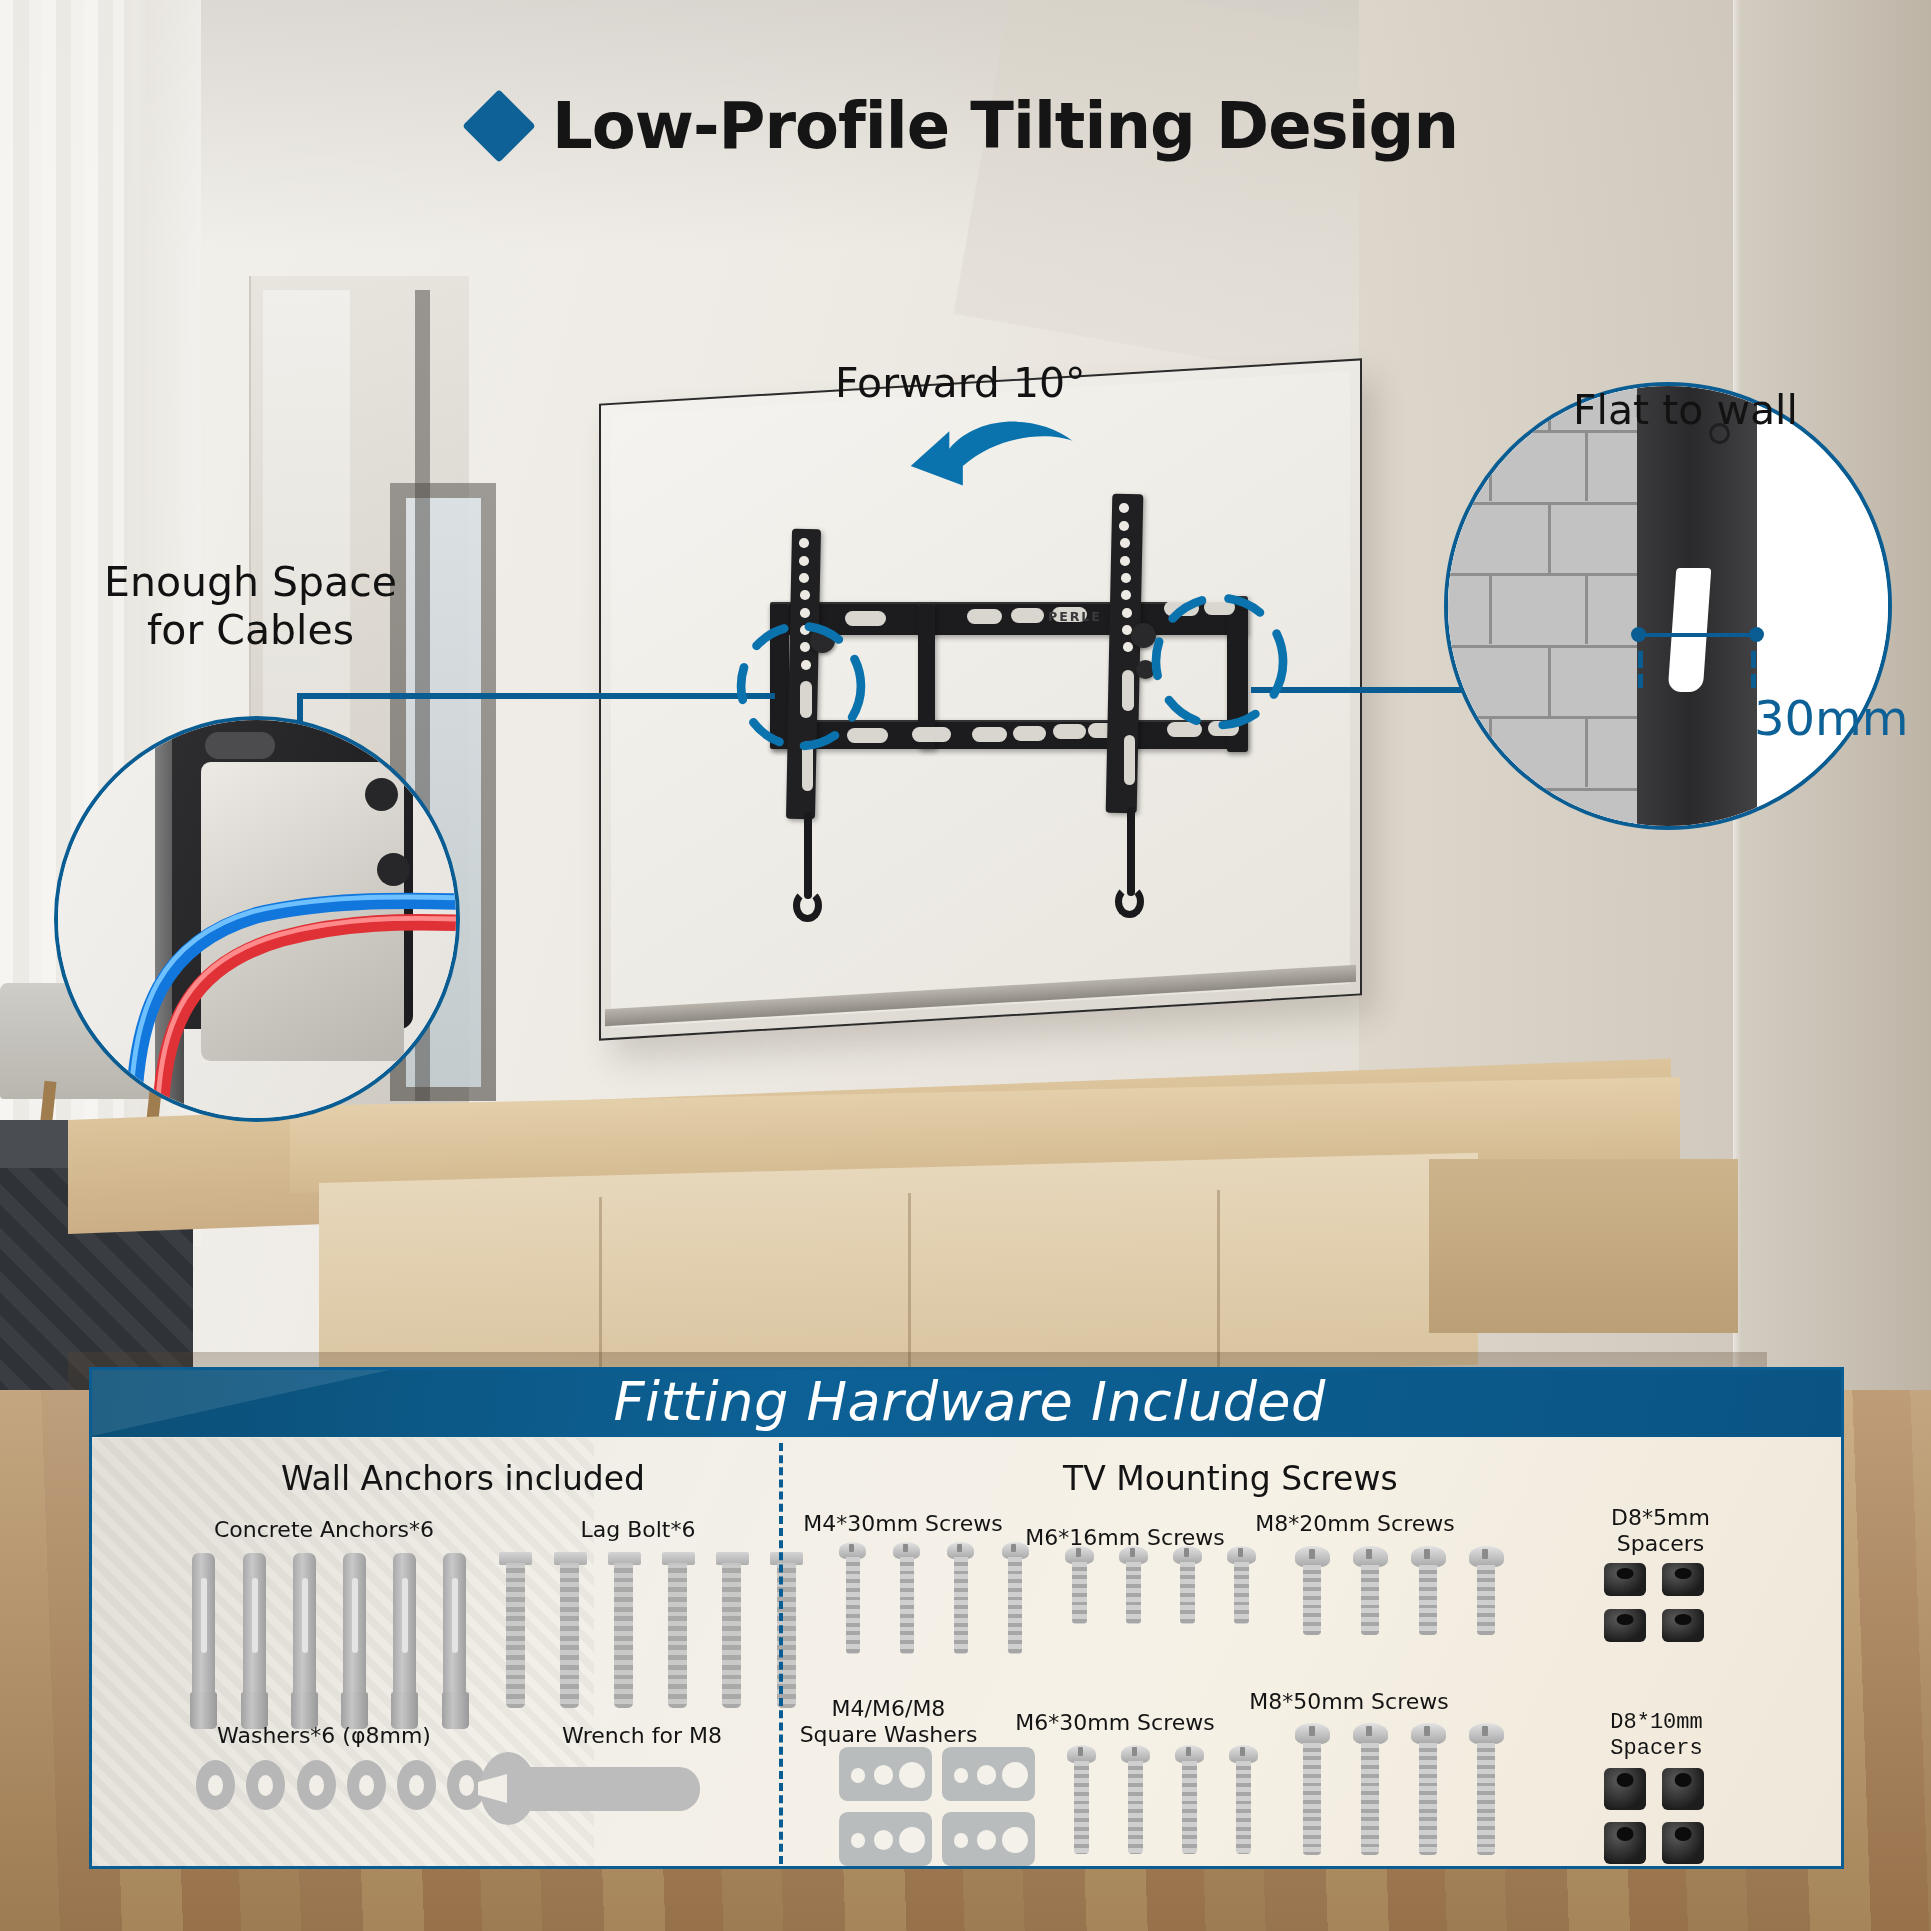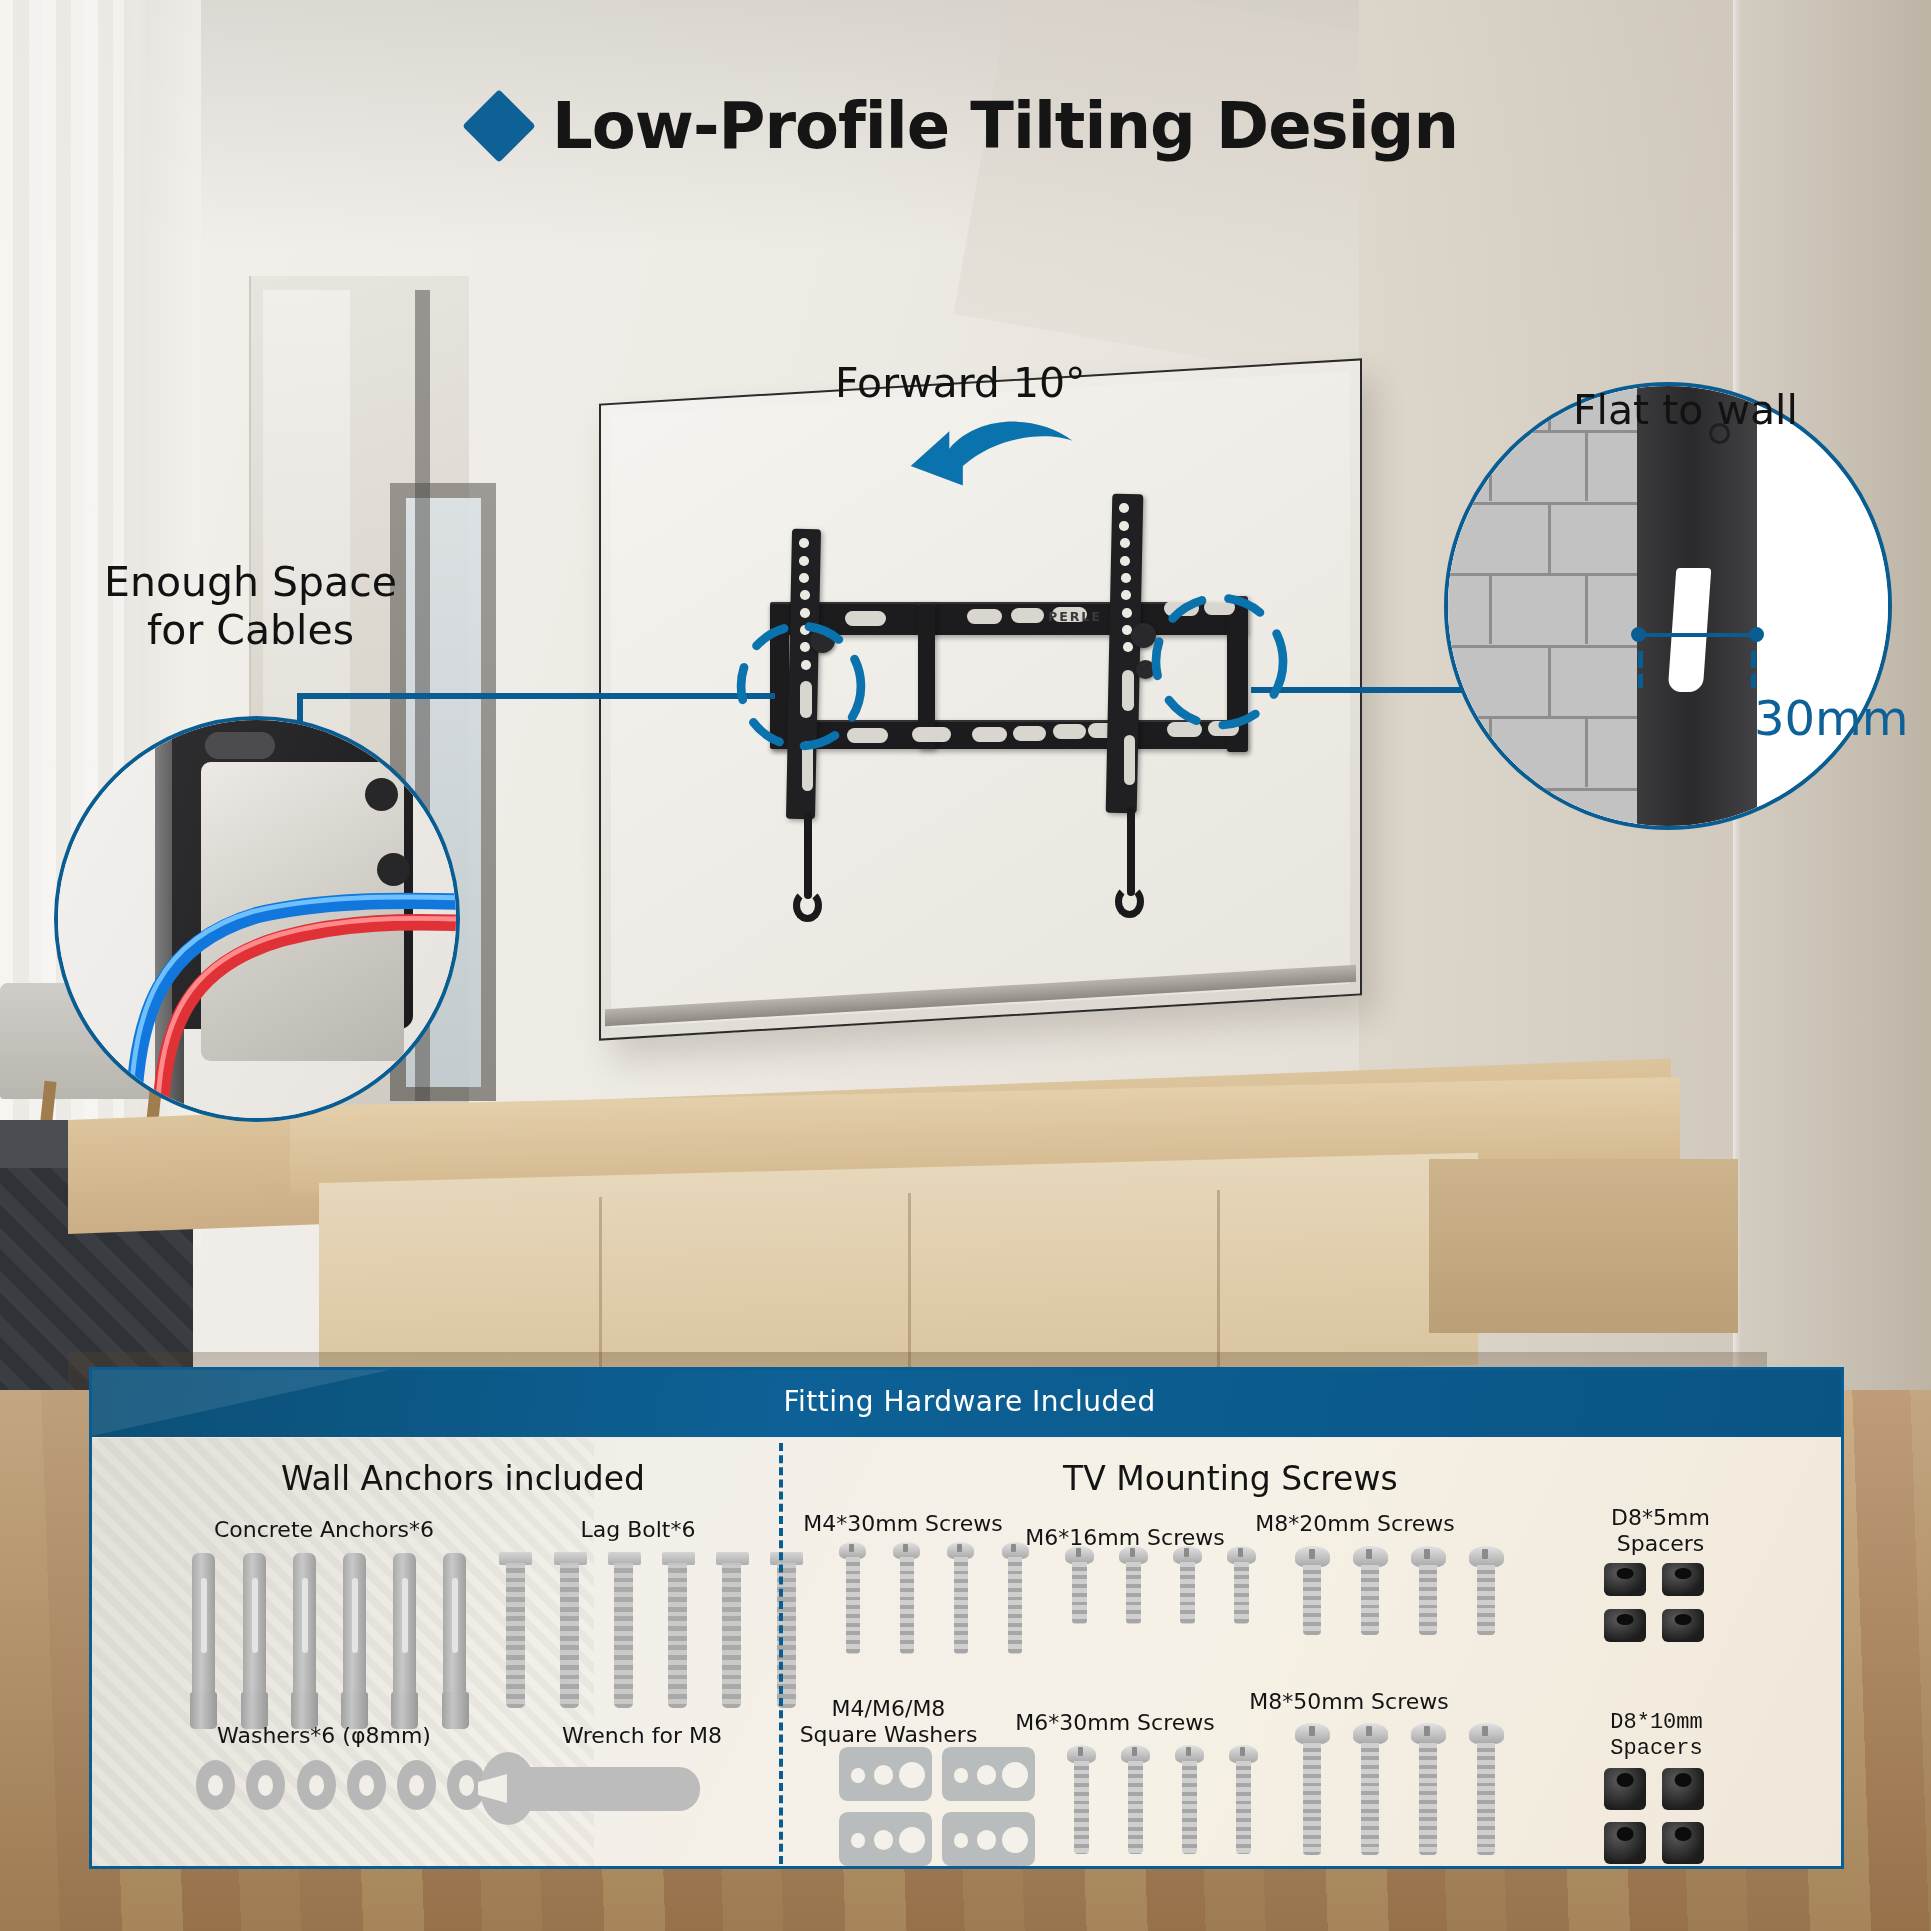--- a/index.html
+++ b/index.html
@@ -298,22 +298,22 @@
     background:linear-gradient(100deg,#0b4f76 0%,#0d6196 40%,#0a5483 100%);
     display:flex; align-items:center; justify-content:center;
     overflow:hidden;
   }
   .hw-banner-tri{
     position:absolute; left:0; top:0; width:0; height:0;
     border-top:71px solid rgba(255,255,255,.10);
     border-right:319px solid transparent;
   }
   .hw-banner-txt{
-    color:#fff; font-size:28px; font-family:"DejaVu Sans", sans-serif;
-    position:relative; z-index:2; letter-spacing:0.5px;
+    color:#fff; font-size:54px; font-family:"DejaVu Sans", sans-serif;
+    position:relative; z-index:2; letter-spacing:0.5px;font-style:italic;
   }
   .hw-body{ position:absolute; left:0; top:68px; width:1755px; height:431px;
     background:linear-gradient(115deg,#e2dfd9 0%,#f2efe9 28%,#f6f1e6 60%,#efe7d9 100%);
   }
   .hw-body::after{
     content:""; position:absolute; left:0; top:0; width:502px; height:431px;
     background:repeating-linear-gradient(45deg,rgba(120,115,108,.07) 0 7.7px,rgba(0,0,0,0) 7.7px 15.4px);
   }
   .hw-divider{
     position:absolute; left:687px; top:73px; width:0; height:421px;

